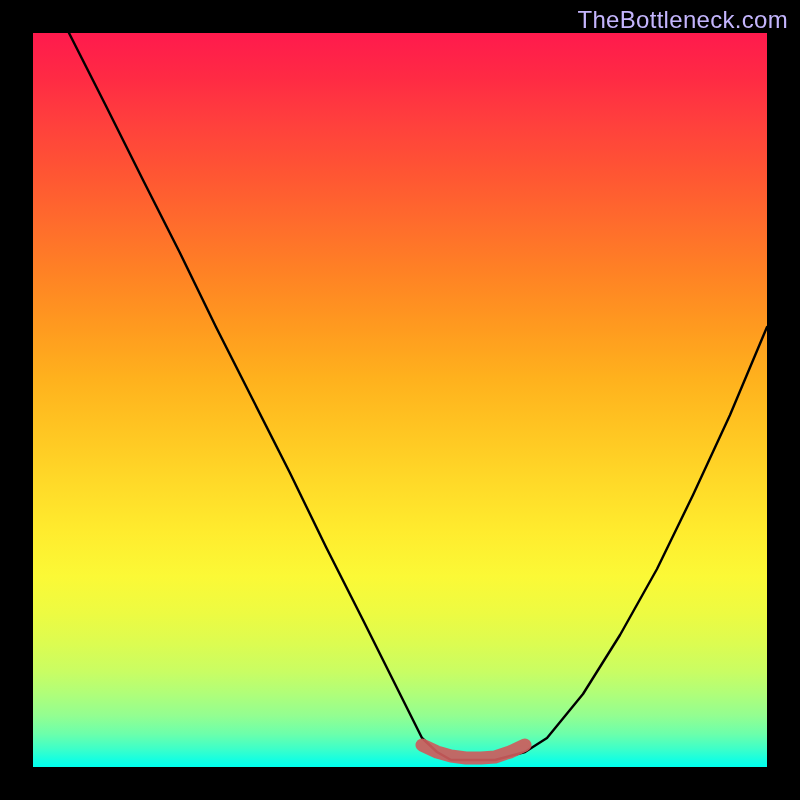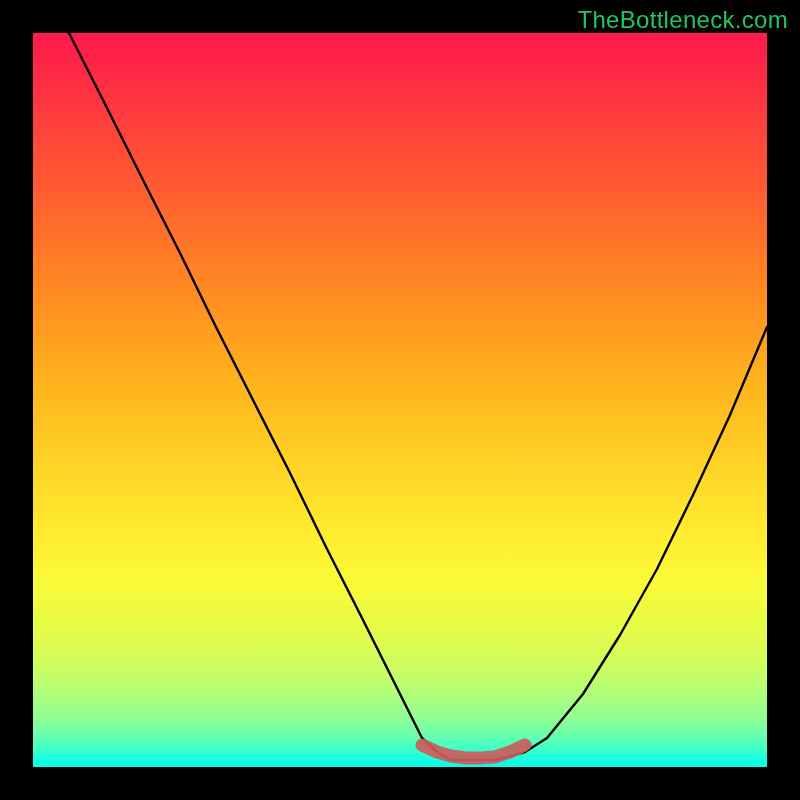--- a/index.html
+++ b/index.html
@@ -45,21 +45,21 @@
       #6cffab 95.5%,
       #3effc8 97.5%,
       #15ffe1 99%,
       #00ffee 100%
     );
   }
   .watermark {
     position: absolute;
     top: 6px;
     right: 12px;
-    color: #22c55e;
+    color: #c4b5fd;
     font-size: 24px;
     font-weight: 500;
     letter-spacing: 0.3px;
     user-select: none;
   }
   svg.curve {
     position: absolute;
     left: 0; top: 0;
     width: 734px;
     height: 734px;

